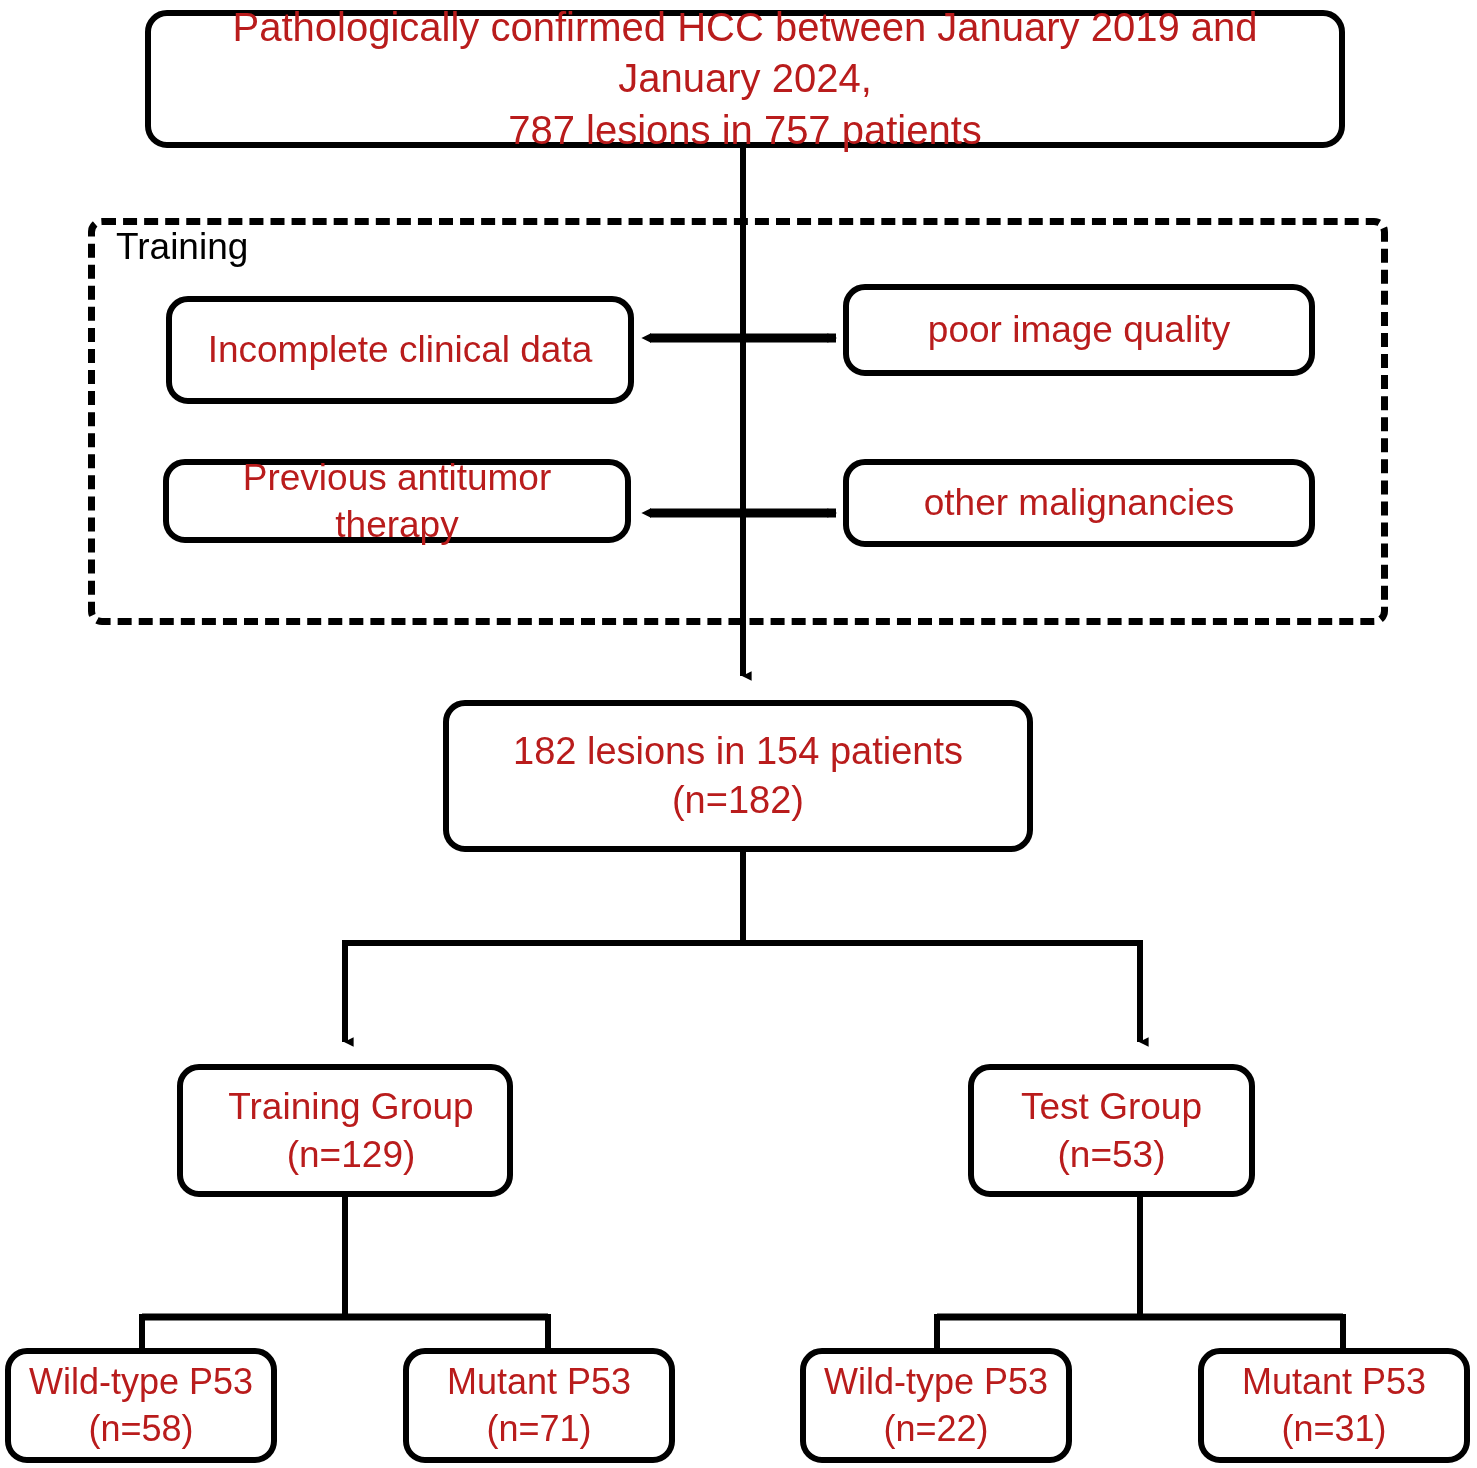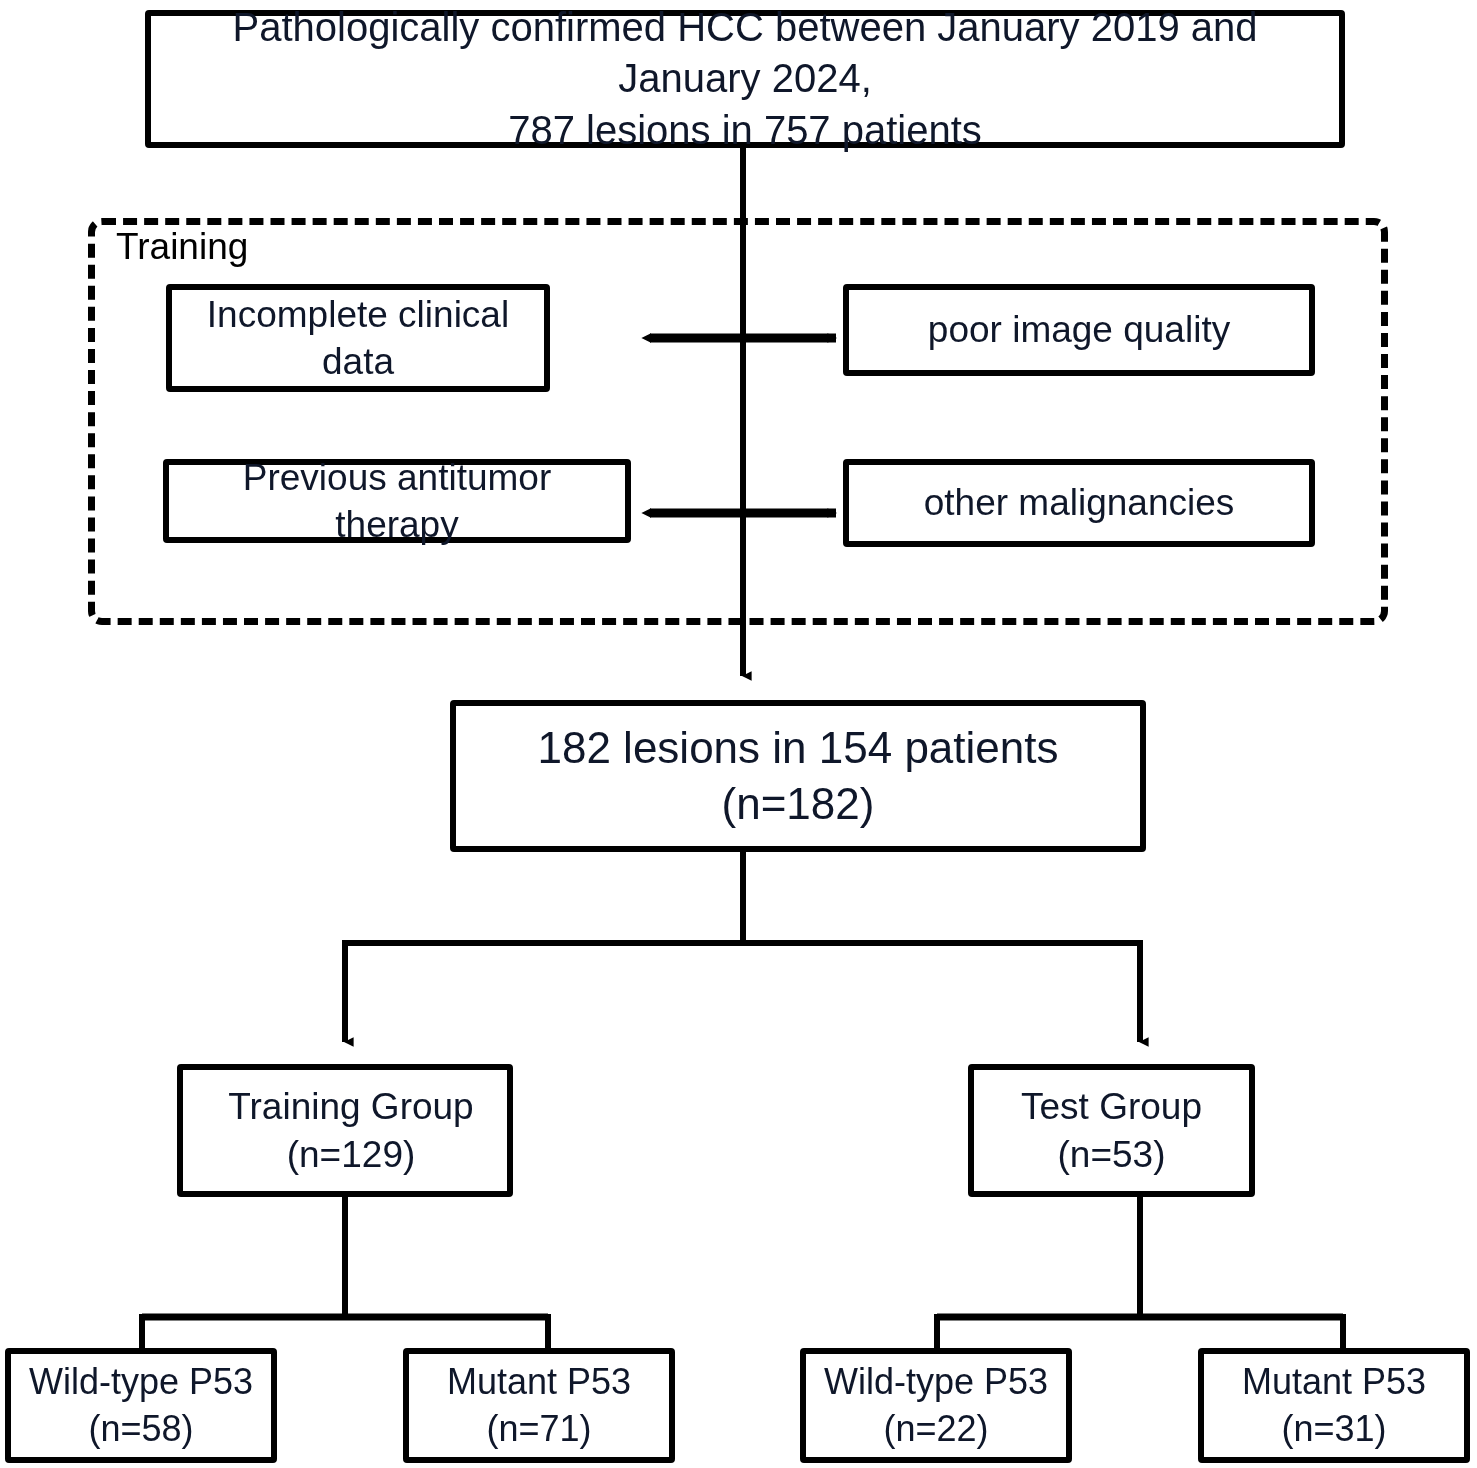--- a/index.html
+++ b/index.html
@@ -24,42 +24,42 @@
     left: 0;
     width: 1477px;
     height: 1468px;
     pointer-events: none;
   }
   .node {
     position: absolute;
     box-sizing: border-box;
     background: #ffffff;
     border: 6px solid #000000;
-    border-radius: 4px;
+    border-radius: 22px;
     display: flex;
     align-items: center;
     justify-content: center;
     text-align: center;
-    color: #0f172a;
+    color: #b91c1c;
     line-height: 1.28;
     z-index: 3;
   }
   .node .label {
     display: block;
     width: 100%;
     padding: 0 10px;
     box-sizing: border-box;
     white-space: pre-line;
   }
   #node-source      { left: 145px;  top: 10px;   width: 1200px; height: 138px; font-size: 40px; }
-  #node-incomplete  { left: 166px;  top: 284px;  width: 384px;  height: 108px; font-size: 37px; }
+  #node-incomplete  { left: 166px;  top: 296px;  width: 468px;  height: 108px; font-size: 37px; }
   #node-poorimage   { left: 843px;  top: 284px;  width: 472px;  height: 92px; font-size: 37px; }
   #node-prevtherapy { left: 163px;  top: 459px;  width: 468px;  height: 84px; font-size: 37px; }
   #node-othermalig  { left: 843px;  top: 459px;  width: 472px;  height: 88px; font-size: 37px; }
-  #node-included    { left: 443px;  top: 700px;  width: 696px;  height: 152px; font-size: 44px; margin-left: 7px; }
+  #node-included    { left: 443px;  top: 700px;  width: 590px;  height: 152px; font-size: 38px; }
   #node-training    { left: 177px;  top: 1064px; width: 336px;  height: 133px; font-size: 37px; padding-left: 12px; }
   #node-test        { left: 968px;  top: 1064px; width: 287px;  height: 133px; font-size: 37px; }
   #node-train-wild  { left: 5px;    top: 1348px; width: 272px;  height: 115px; font-size: 36px; }
   #node-train-mut   { left: 403px;  top: 1348px; width: 272px;  height: 115px; font-size: 36px; }
   #node-test-wild   { left: 800px;  top: 1348px; width: 272px;  height: 115px; font-size: 36px; }
   #node-test-mut    { left: 1198px; top: 1348px; width: 272px;  height: 115px; font-size: 36px; }
 
   #exclude-region {
     position: absolute;
     left: 88px;

